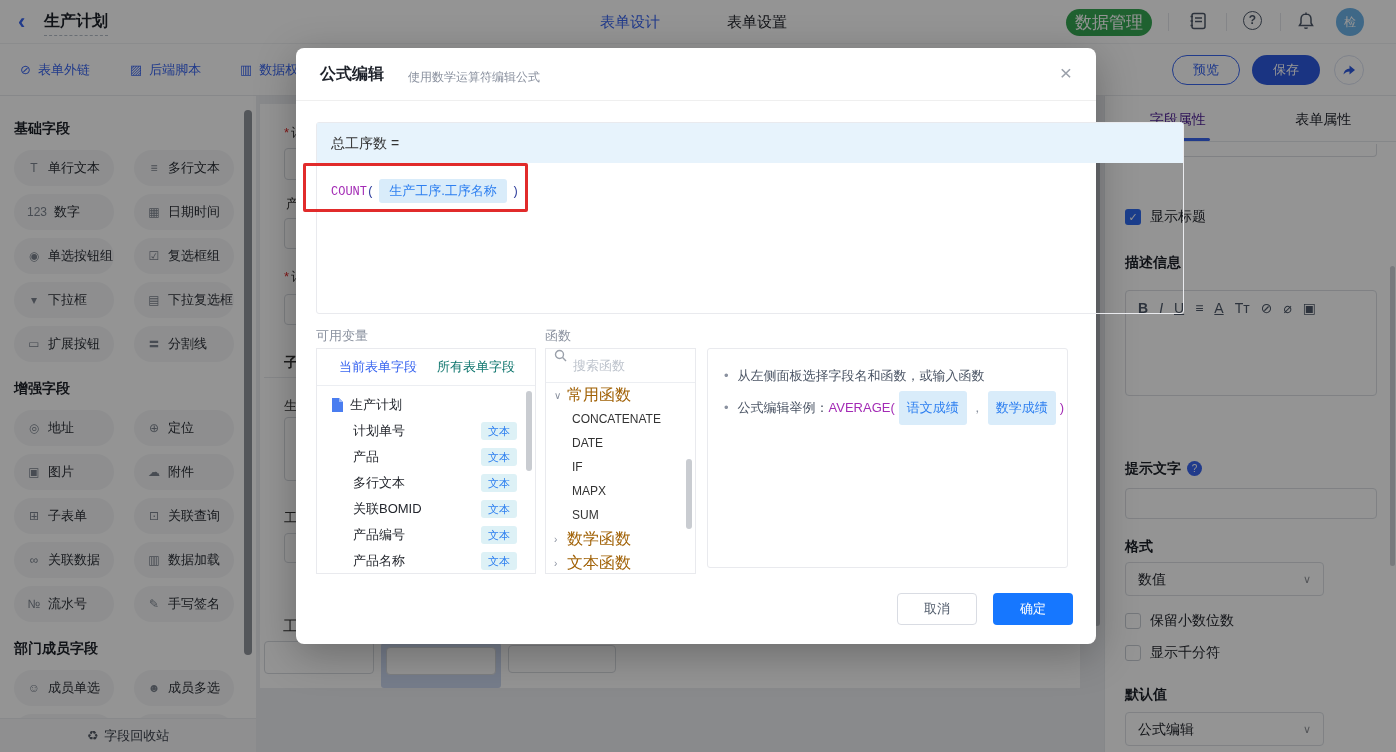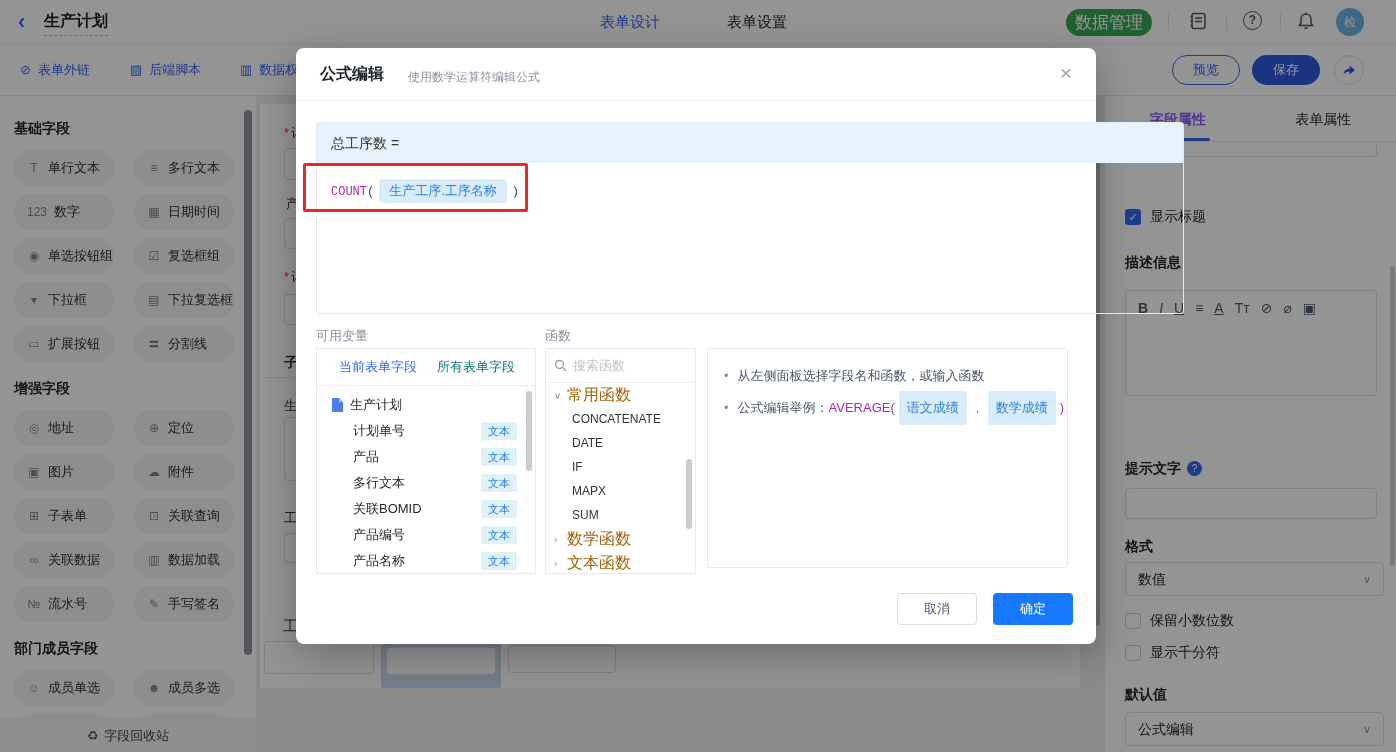--- a/index.html
+++ b/index.html
@@ -47,35 +47,35 @@
   .f-label { position:absolute; font-size:13px; color:#333; white-space:nowrap; }
   .f-label .req { color:#e02a2a; margin-right:2px; }
   .f-box { position:absolute; background:#fff; border:1px solid #d8dbe0; border-radius:4px; }
   .f-section { position:absolute; font-size:14px; font-weight:bold; color:#333; }
   .f-divider { position:absolute; height:1px; background:#e8eaee; }
   .sel-wrap { position:absolute; background:#ccd7f0; border-radius:3px; }
 
   .rpanel { position:absolute; left:1104px; top:0; width:292px; height:656px; background:#fff; border-left:1px solid #e6e8ec; }
   .rp-tabs { position:relative; height:46px; display:flex; border-bottom:1px solid #e6e8ec; }
   .rp-tab { flex:1; text-align:center; line-height:46px; font-size:14px; cursor:pointer; }
-  .rp-tab.active { color:#8b5cf6;font-weight:bold; }
+  .rp-tab.active { color:#4c1d95; }
   .rp-underline { position:absolute; left:41px; bottom:0; width:64px; height:3px; background:#3a66f0; border-radius:2px; }
   .rp-body { position:relative; padding:0 20px; }
   .partial-input { position:absolute; left:20px; top:2px; width:252px; height:13px; border:1px solid #dcdfe4; border-top:none; border-radius:0 0 4px 4px; }
   .cb-row { position:absolute; left:20px; display:flex; align-items:center; font-size:14px; color:#23262d; }
   .cb { width:16px; height:16px; border-radius:3px; margin-right:9px; }
   .cb.checked { background:#2f6bf2; color:#fff; font-size:11px; text-align:center; line-height:16px; }
   .cb.unchecked { border:1px solid #c9cdd4; background:#fff; }
   .rp-label { position:absolute; left:20px; font-size:14px; font-weight:bold; color:#1d2129; }
   .q-badge { display:inline-block; width:15px; height:15px; background:#3a66f0; color:#fff; border-radius:50%; font-size:10px; font-weight:normal; text-align:center; line-height:15px; margin-left:6px; vertical-align:1px; }
   .editor { position:absolute; left:20px; top:148px; width:252px; height:106px; border:1px solid #dcdfe4; border-radius:4px; }
   .ed-toolbar { display:flex; gap:11px; padding:9px 0 0 12px; color:#4e5969; font-size:14px; }
   .ed-toolbar span { cursor:pointer; }
   .rp-input { position:absolute; left:20px; width:252px; height:31px; border:1px solid #dcdfe4; border-radius:4px; background:#fff; }
-  .rp-select { position:absolute; left:20px; width:259px; height:34px; border:1px solid #dcdfe4; border-radius:4px; background:#fff; line-height:32px; padding-left:12px; font-size:14px; color:#23262d; cursor:pointer; }
+  .rp-select { position:absolute; left:20px; width:199px; height:34px; border:1px solid #dcdfe4; border-radius:4px; background:#fff; line-height:32px; padding-left:12px; font-size:14px; color:#23262d; cursor:pointer; }
   .rp-select .chev { position:absolute; right:12px; color:#909399; font-size:11px; }
   .rp-thumb { position:absolute; right:1px; top:170px; width:5px; height:300px; background:#d0d3d8; border-radius:3px; }
 
   
   .overlay { position:absolute; left:0; top:0; width:1396px; height:752px; background:rgba(0,0,0,0.42); z-index:50; }
   .modal { position:absolute; left:296px; top:48px; width:800px; height:596px; background:#fff; border-radius:8px; z-index:60; box-shadow:0 10px 40px rgba(0,0,0,0.28); }
   .m-title { position:absolute; left:24px; top:16px; font-size:16px; font-weight:bold; }
   .m-subtitle { position:absolute; left:112px; top:21px; font-size:12px; color:#8a919f; }
   .m-close { position:absolute; right:24px; top:13px; font-size:21px; color:#9aa0aa; cursor:pointer; line-height:24px; }
   .m-divider { position:absolute; left:0; top:52px; width:800px; height:1px; background:#efefef; }
@@ -95,21 +95,21 @@
   .var-tab.all { color:#0f766e; margin-left:20px; }
   .tree-row { height:26px; display:flex; align-items:center; padding:0 14px; cursor:pointer; }
   .tree-row.root { margin-top:6px; }
   .doc-ic { width:12px; height:14px; margin-right:7px; }
   .tree-name { font-size:13px; color:#23262d; }
   .tree-row .fname { margin-left:22px; font-size:13px; color:#23262d; flex:1; }
   .type-badge { width:36px; height:18px; background:#ddf1f6; color:#2d7ff0; font-size:11px; border-radius:3px; text-align:center; line-height:18px; margin-right:4px; }
   .vp-thumb { position:absolute; right:3px; top:42px; width:6px; height:80px; background:#c9ccd1; border-radius:3px; }
 
   .fn-pane { position:absolute; left:249px; top:300px; width:151px; height:226px; border:1px solid #e9eaee; overflow:hidden; }
-  .fn-search { height:34px; border-bottom:1px solid #eceef2; display:flex; align-items:center; padding:0 8px;font-family:Liberation Serif, serif; }
+  .fn-search { height:34px; border-bottom:1px solid #eceef2; display:flex; padding:0 8px;font-family:Liberation Serif, serif; }
   .fn-search input { border:none; outline:none; width:100px; font-size:13px; margin-left:6px; color:#333; font-family:inherit; }
   .fn-search input::placeholder { color:#bdc3cc; }
   .fn-row { height:24px; display:flex; align-items:center; padding-left:8px; cursor:pointer; }
   .fn-row .caret { color:#8a919f; font-size:10px; width:13px; }
   .fn-row .gname { font-size:16px; color:#a16207;font-family:Liberation Serif, serif; }
   .fn-row.item { padding-left:26px; font-size:12px; color:#333; }
   .fp-thumb { position:absolute; right:3px; top:110px; width:6px; height:70px; background:#c9ccd1; border-radius:3px; }
 
   .hint-pane { position:absolute; left:411px; top:300px; width:361px; height:220px; border:1px solid #e9eaee; border-radius:3px; padding:12px 16px; }
   .hint-row { font-size:13px; color:#4a5464; line-height:30px; white-space:nowrap; }

